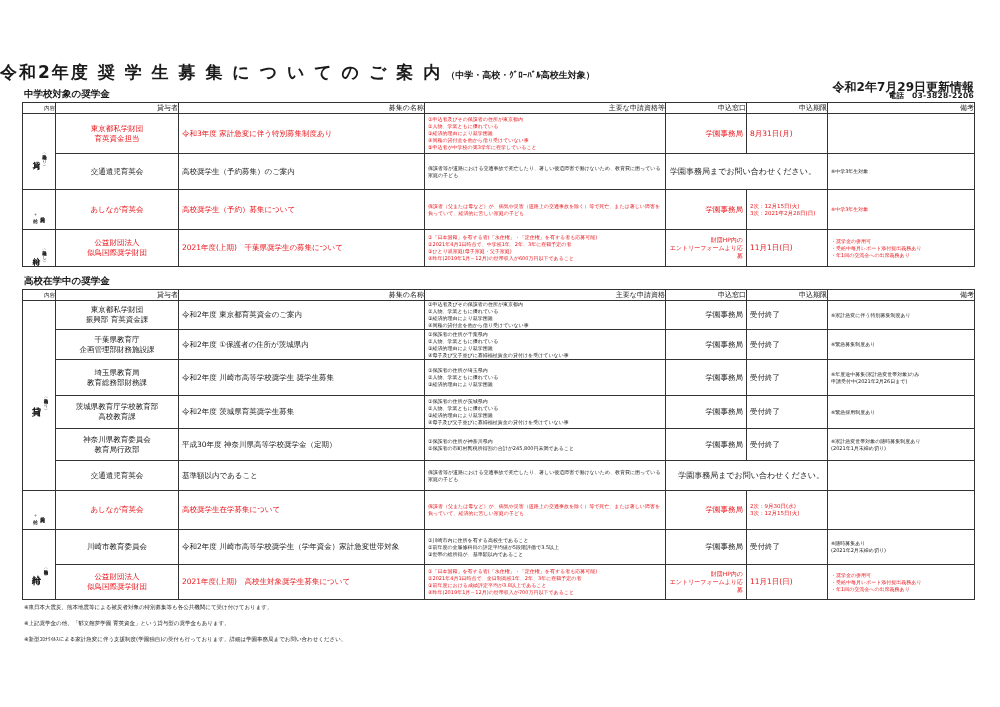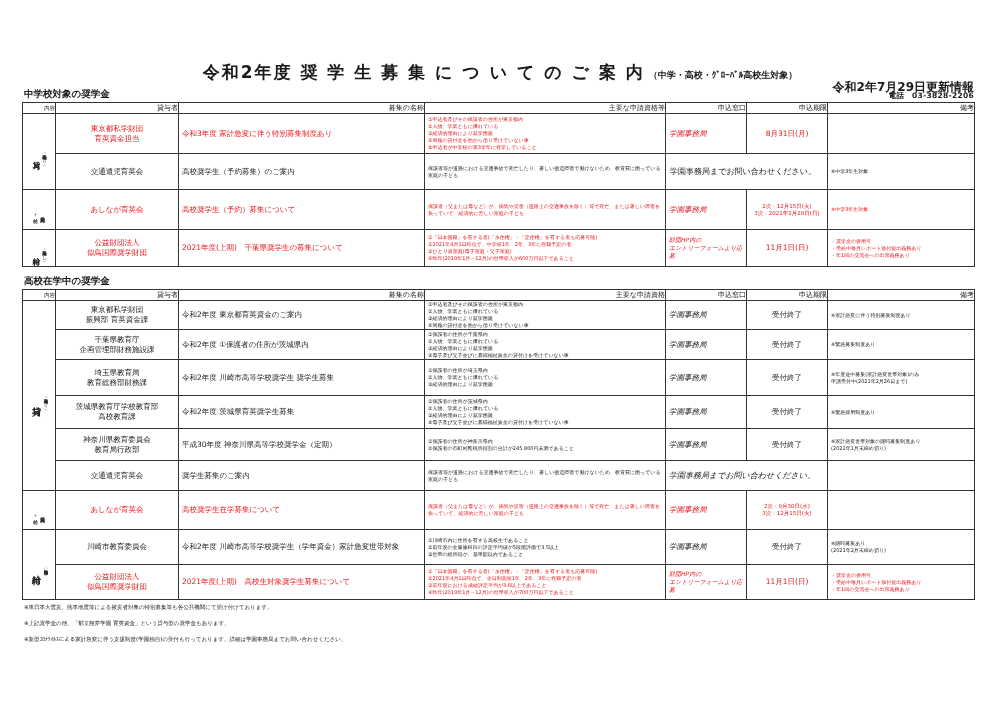--- a/index.html
+++ b/index.html
@@ -1,33 +1,33 @@
 <!DOCTYPE html>
 <html><head>
 <meta charset="utf-8">
 <style>
   html, body { margin:0; padding:0; background:#ffffff; }
   body { width:1000px; height:707px; position:relative; overflow:hidden;
          font-family:"DejaVu Sans", "Liberation Sans", sans-serif; color:#1a1a1a; }
   .abs { position:absolute; }
-  .title { left:0; width:1000px; top:61px; text-align:center; white-space:nowrap; }
+  .title { left:0; width:1000px; top:61px; white-space:nowrap; }
   .title .main { font-size:17px; font-weight:bold; letter-spacing:2px; }
   .title .sub { font-size:9px; font-weight:bold; margin-left:4px; }
   .updated { right:26px; top:79px; font-size:12px; font-weight:bold; }
   .phone { right:26px; top:91px; font-size:7.5px; font-weight:bold; letter-spacing:0.3px; }
   .sec-title { left:24px; font-size:9.5px; font-weight:bold; }
   table.sch { position:absolute; left:22px; width:952px; border-collapse:collapse; table-layout:fixed; }
   table.sch td, table.sch th { border:1px solid #333; padding:0 3px; vertical-align:middle; overflow:hidden; }
   table.sch th { font-weight:normal; font-size:7px; text-align:right; height:10px; line-height:10px; padding:0; }
   .c-type { text-align:center; padding:0 !important; }
   .c-lender { text-align:center; font-size:7.5px; line-height:10px; }
   .c-name { font-size:7.5px; text-align:left; }
   .c-req { font-size:5px; line-height:7px; text-align:left; }
-  .c-desk { text-align:left; font-size:7.5px; line-height:10px;font-style:italic; }
-  .c-deadline { text-align:center; font-size:7.5px; }
+  .c-desk { text-align:right; font-size:7.5px; line-height:10px; }
+  .c-deadline { text-align:left; font-size:7.5px; }
   .c-deadline.small { font-size:5.5px; line-height:7px; }
   .c-notes { font-size:5px; line-height:7px; text-align:left; }
   .red { color:#e8151b; }
   .merged-desk { font-size:8px; text-align:left; padding-left:4px !important; }
   .vt { display:inline-flex; flex-direction:row-reverse; align-items:center; justify-content:center; gap:1px; }
   .vt .big { writing-mode:vertical-rl; font-size:7.5px; font-weight:bold; letter-spacing:1px; }
   .vt .paren { writing-mode:vertical-rl; font-size:4.5px; letter-spacing:0; line-height:5px; }
   .vt2 { display:inline-flex; flex-direction:row-reverse; gap:1px; justify-content:center; }
   .vt2 span { writing-mode:vertical-rl; font-size:5px; line-height:6px; }
   .foot { left:24px; font-size:5.5px; }
@@ -220,21 +220,21 @@
     <td class="c-req"><span style="white-space:pre-line">①保護者の住所が神奈川県内
 ②保護者の市町村民税所得割の合計が245,800円未満であること</span></td>
     <td class="c-desk">学園事務局</td>
     <td class="c-deadline">受付終了</td>
     <td class="c-notes"><span style="white-space:pre-line">※家計急変世帯対象の随時募集制度あり
 (2021年1月末締め切り)</span></td>
   </tr>
 
   <tr style="height:30px">
     <td class="c-lender">交通遺児育英会</td>
-    <td class="c-name">奨学生募集のご案内</td>
+    <td class="c-name">基準額以内であること</td>
     <td class="c-req">保護者等が道路における交通事故で死亡したり、著しい後遺障害で働けないため、教育費に困っている家庭の子ども</td>
     <td class="c-desk" colspan="2" style="font-size:8px">学園事務局までお問い合わせください。</td>
     <td class="c-notes"></td>
   </tr>
 
   <tr style="height:39px">
     <td class="c-type">
       <span class="vt2">
             <span>無利子貸与</span>
             <span>＋給付</span>

